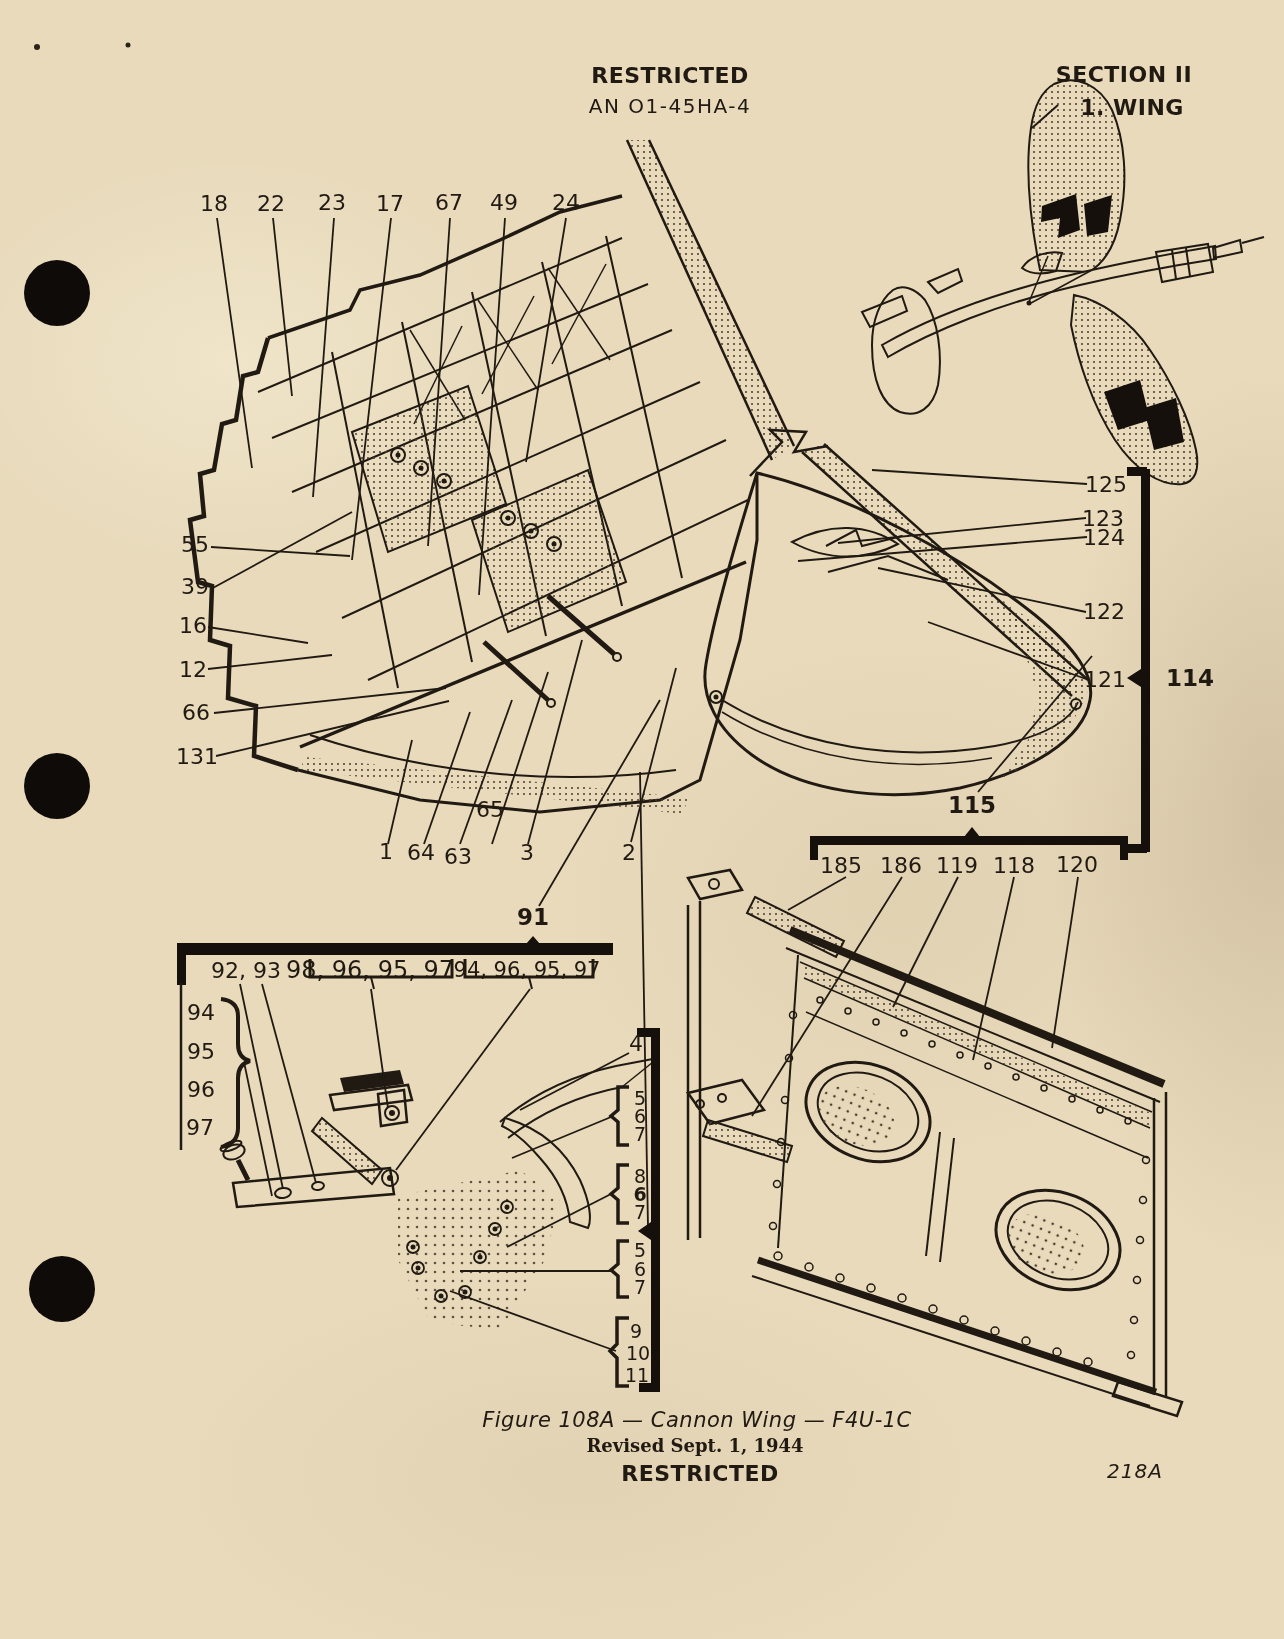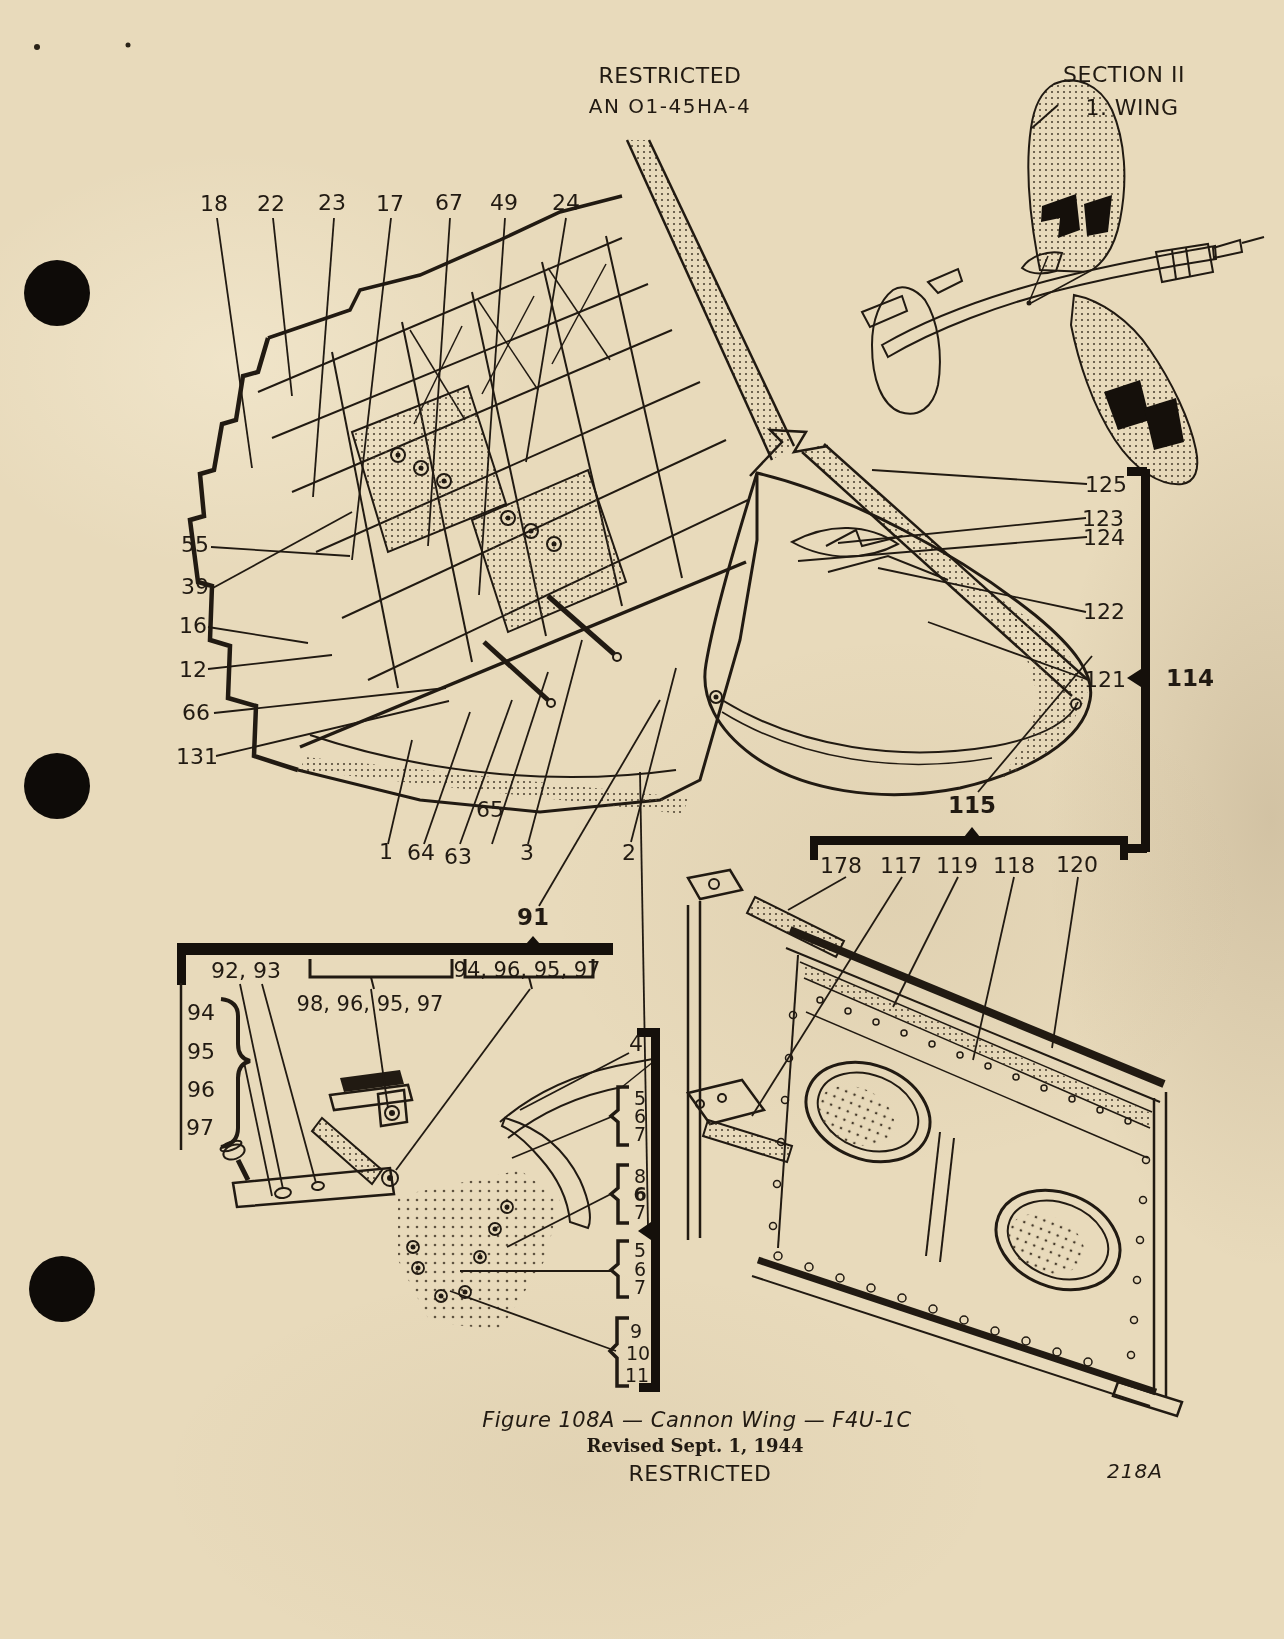--- a/index.html
+++ b/index.html
@@ -12,21 +12,21 @@
       radial-gradient(ellipse 300px 600px at 99% 50%, rgba(95,70,40,.16), transparent 75%),
       radial-gradient(ellipse 600px 300px at 45% 90%, rgba(120,92,52,.06), transparent 70%);
     font-family:"DejaVu Sans", sans-serif;
     color:#211a12;
   }
   .art{position:absolute;left:0;top:0;}
   .txt{position:absolute;transform:translate(-50%,-50%);white-space:nowrap;line-height:1;color:#211a12;}
   .co{font-size:22px;}
   .co-sm{font-size:19px;}
   .co-b{font-size:23px;font-weight:bold;}
-  .hdr{font-size:22px;font-weight:normal;letter-spacing:.5px;}
+  .hdr{font-size:22px;font-weight:bold;letter-spacing:.5px;}
   .hdr2{font-size:20px;letter-spacing:1.5px;font-weight:500;}
   .cap-i{font-size:21px;font-style:italic;font-weight:500;letter-spacing:.5px;}
   .cap-s{font-family:"DejaVu Serif", serif;font-size:18px;font-weight:bold;}
   .pgno{font-size:20px;letter-spacing:1px;font-style:italic;}
   .bold6{font-weight:bold;}
 </style>
 </head>
 <body>
 
 <svg class="art" width="1284" height="1639" viewBox="0 0 1284 1639">
@@ -388,29 +388,29 @@
 <div class="txt co" style="left:629px;top:853px">2</div>
 
 <div class="txt co" style="left:1106px;top:485px">125</div>
 <div class="txt co" style="left:1103px;top:519px">123</div>
 <div class="txt co" style="left:1104px;top:538px">124</div>
 <div class="txt co" style="left:1104px;top:612px">122</div>
 <div class="txt co" style="left:1105px;top:680px">121</div>
 <div class="txt co-b" style="left:1190px;top:678px">114</div>
 <div class="txt co-b" style="left:972px;top:805px">115</div>
 
-<div class="txt co" style="left:841px;top:866px">178</div>
-<div class="txt co" style="left:901px;top:866px">117</div>
+<div class="txt co" style="left:841px;top:866px">185</div>
+<div class="txt co" style="left:901px;top:866px">186</div>
 <div class="txt co" style="left:957px;top:866px">119</div>
 <div class="txt co" style="left:1014px;top:866px">118</div>
 <div class="txt co" style="left:1077px;top:865px">120</div>
 
 <div class="txt co-b" style="left:533px;top:917px">91</div>
 <div class="txt co" style="left:246px;top:971px">92, 93</div>
-<div class="txt co" style="left:370px;top:1004px;font-size:21px">98, 96, 95, 97</div>
+<div class="txt co" style="left:370px;top:970px;font-size:24px">98, 96, 95, 97</div>
 <div class="txt co" style="left:527px;top:970px;font-size:21px">94, 96, 95, 97</div>
 <div class="txt co" style="left:201px;top:1013px">94</div>
 <div class="txt co" style="left:201px;top:1052px">95</div>
 <div class="txt co" style="left:201px;top:1090px">96</div>
 <div class="txt co" style="left:200px;top:1128px">97</div>
 <div class="txt co" style="left:636px;top:1044px">4</div>
 
 <div class="txt co-sm" style="left:640px;top:1098px">5</div>
 <div class="txt co-sm" style="left:640px;top:1116px">6</div>
 <div class="txt co-sm" style="left:640px;top:1134px">7</div>

